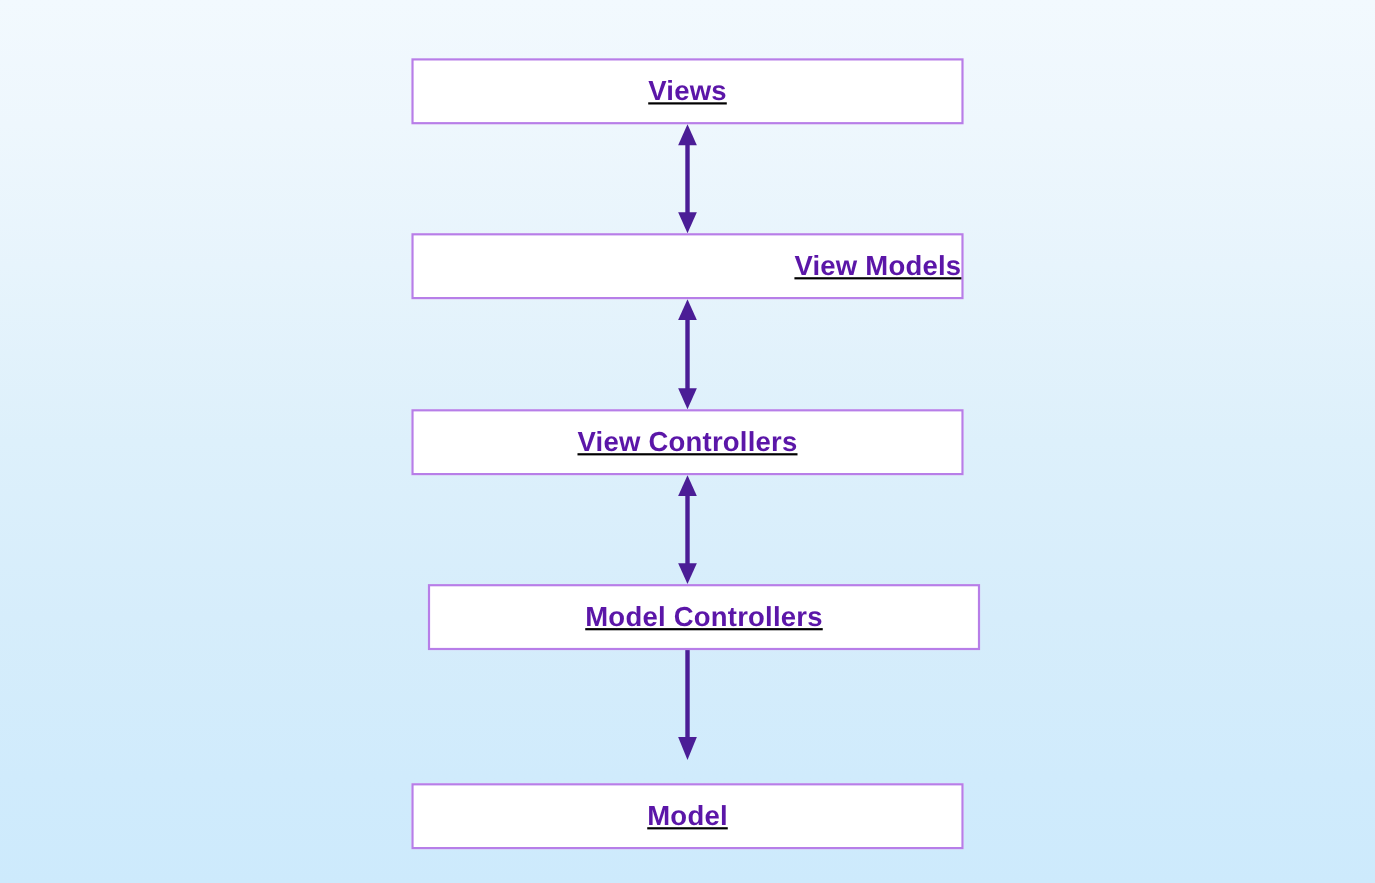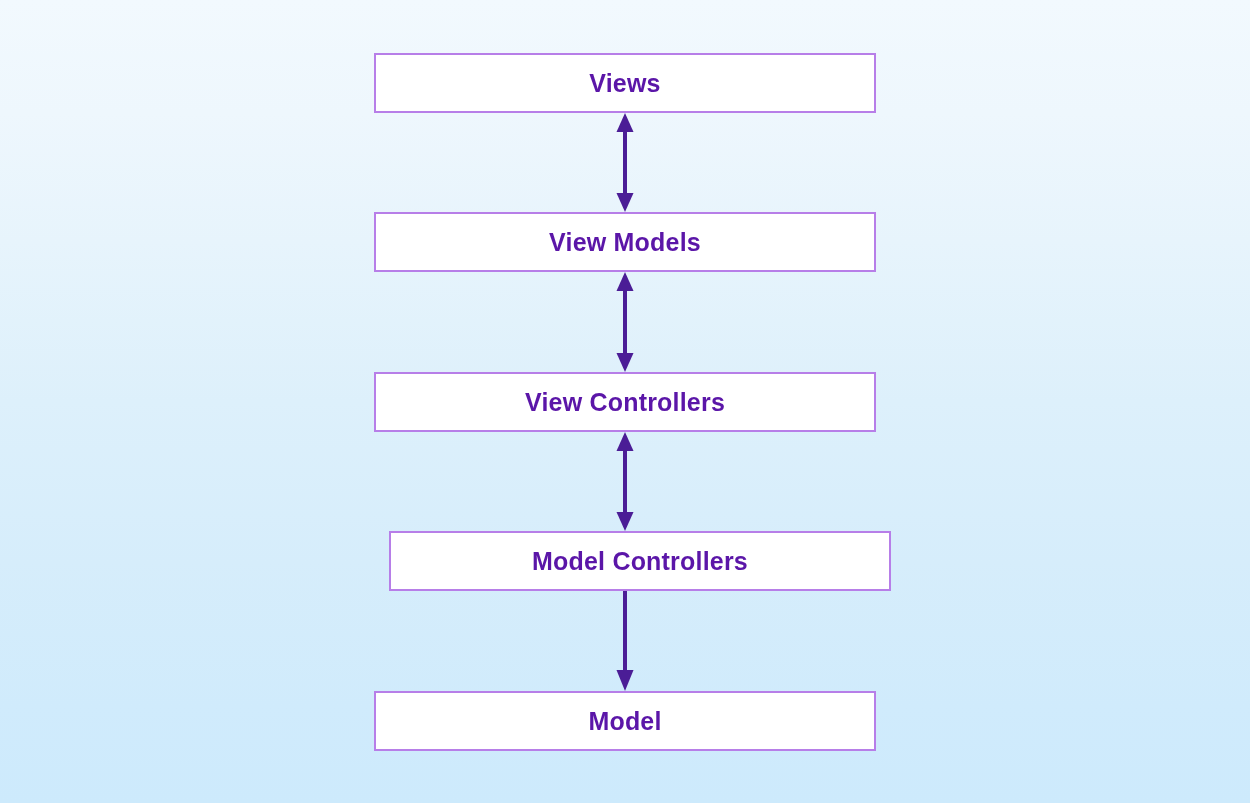--- a/index.html
+++ b/index.html
@@ -32,20 +32,21 @@
     position: absolute;
     left: 374px;
     width: 502px;
     height: 60px;
     box-sizing: border-box;
     background: #ffffff;
     border: 2px solid #b77ee8;
     display: flex;
     align-items: center;
     justify-content: center;
+    text-decoration: underline;
   }
   .layer-label {
     font-family: "Liberation Sans", sans-serif;
     font-size: 25px;
     font-weight: bold;
     color: #5b16a8;
     letter-spacing: 0.2px;
     line-height: 1;
     white-space: nowrap;
   }
@@ -70,21 +71,21 @@
   </div>
 
   <div class="connector" style="top:113px; height:99px;">
     <svg width="40" height="99" viewBox="0 0 40 99" xmlns="http://www.w3.org/2000/svg" aria-hidden="true">
       <line x1="20" y1="12" x2="20" y2="87" stroke="#4b1d96" stroke-width="4"></line>
       <polygon points="20,0 28.5,19 11.5,19" fill="#4b1d96"></polygon>
       <polygon points="20,99 11.5,80 28.5,80" fill="#4b1d96"></polygon>
     </svg>
   </div>
 
-  <div class="layer-box" style="top:212px;">
+  <div class="layer-box" style="top:212px;justify-content:flex-end;">
     <span class="layer-label">View Models</span>
   </div>
 
   <div class="connector" style="top:272px; height:100px;">
     <svg width="40" height="100" viewBox="0 0 40 100" xmlns="http://www.w3.org/2000/svg" aria-hidden="true">
       <line x1="20" y1="12" x2="20" y2="88" stroke="#4b1d96" stroke-width="4"></line>
       <polygon points="20,0 28.5,19 11.5,19" fill="#4b1d96"></polygon>
       <polygon points="20,100 11.5,81 28.5,81" fill="#4b1d96"></polygon>
     </svg>
   </div>
@@ -105,17 +106,17 @@
     <span class="layer-label">Model Controllers</span>
   </div>
 
   <div class="connector" style="top:591px; height:100px;">
     <svg width="40" height="100" viewBox="0 0 40 100" xmlns="http://www.w3.org/2000/svg" aria-hidden="true">
       <line x1="20" y1="0" x2="20" y2="88" stroke="#4b1d96" stroke-width="4"></line>
       <polygon points="20,100 11.5,79 28.5,79" fill="#4b1d96"></polygon>
     </svg>
   </div>
 
-  <div class="layer-box" style="top:691px;">
+  <div class="layer-box" style="top:712px;">
     <span class="layer-label">Model</span>
   </div>
 
 </div>
 
 </body></html>

